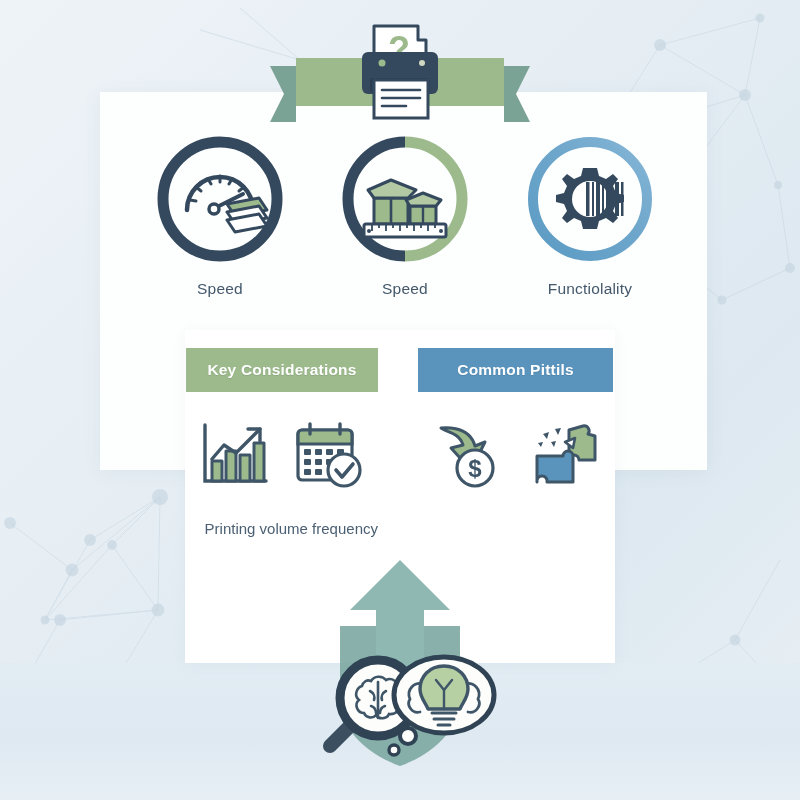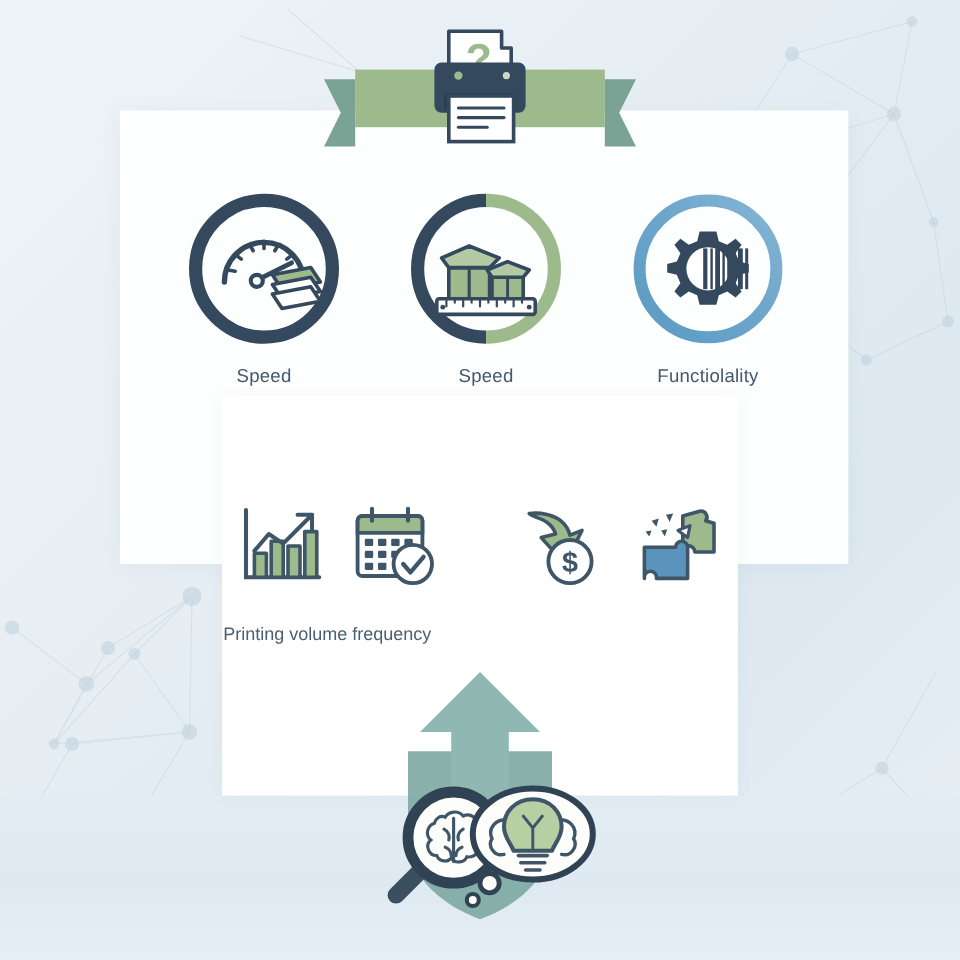--- a/index.html
+++ b/index.html
@@ -66,26 +66,26 @@
     left: 270px;
     top: 48px;
     width: 260px;
     height: 78px;
   }
 
   
   #circles-row {
     position: absolute;
     left: 140px;
-    top: 148px;
+    top: 132px;
     width: 530px;
     height: 175px;
     display: flex;
     justify-content: space-between;
-    align-items: flex-end;
+    align-items: flex-start;
   }
   .circle-item {
     width: 160px;
     display: flex;
     flex-direction: column;
     align-items: center;
   }
   .circle-ring {
     position: relative;
     width: 134px;
@@ -139,21 +139,21 @@
   #icons-key { left: 186px; width: 192px; }
   #icons-pitfalls { left: 418px; width: 195px; }
 
   
   .caption {
     position: absolute;
     top: 518px;
     font-size: 15px;
     line-height: 1.45;
     color: #4a5f72;
-    text-align: left;
+    text-align: right;
   }
   #caption-key { left: 186px; width: 192px; }
   #caption-pitfalls { left: 410px; width: 210px; }
 
   
   #bottom-cluster {
     position: absolute;
     left: 282px;
     top: 558px;
     width: 240px;
@@ -339,20 +339,22 @@
               <rect x="92" y="50" width="4" height="34"></rect>
               <rect x="98" y="50" width="2.5" height="34"></rect>
             </g>
           </g>
         </svg>
       </div>
       <div class="circle-label">Functiolality</div>
     </div>
   </div>
 
+  <div class="banner" id="banner-key">Key Considerations</div>
+  <div class="banner" id="banner-pitfalls">Common Pittils</div>
 
   <div class="icon-pair" id="icons-key">
 
     <svg width="72" height="68" viewBox="0 0 72 68" xmlns="http://www.w3.org/2000/svg">
       <g stroke="#3f5668" stroke-width="3.4" stroke-linecap="round" fill="none">
         <path d="M7 4 L7 60 L68 60"></path>
       </g>
       <g fill="#9cba8c" stroke="#3f5668" stroke-width="3" stroke-linejoin="round">
         <rect x="14" y="40" width="10" height="20"></rect>
         <rect x="28" y="30" width="10" height="30"></rect>

